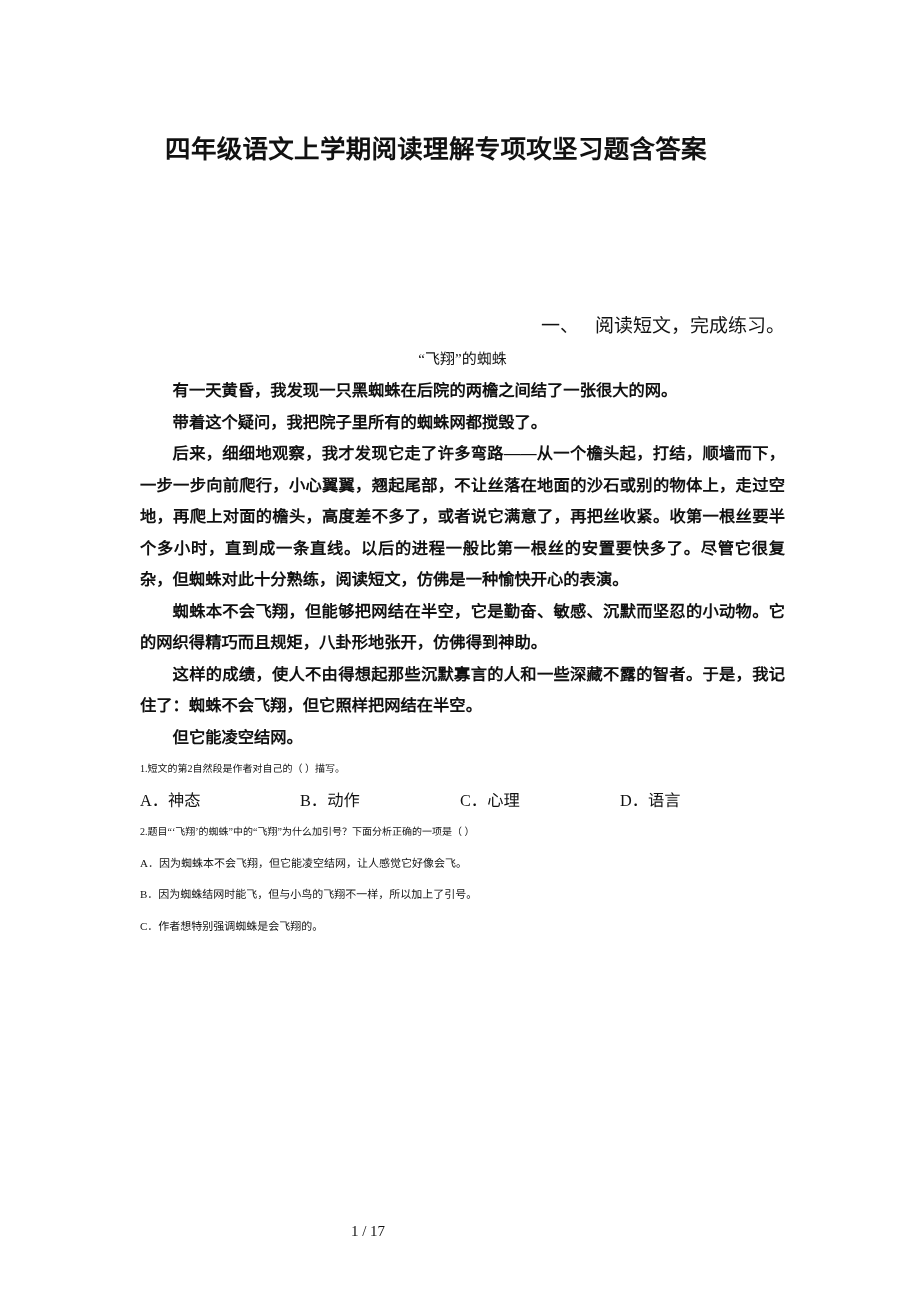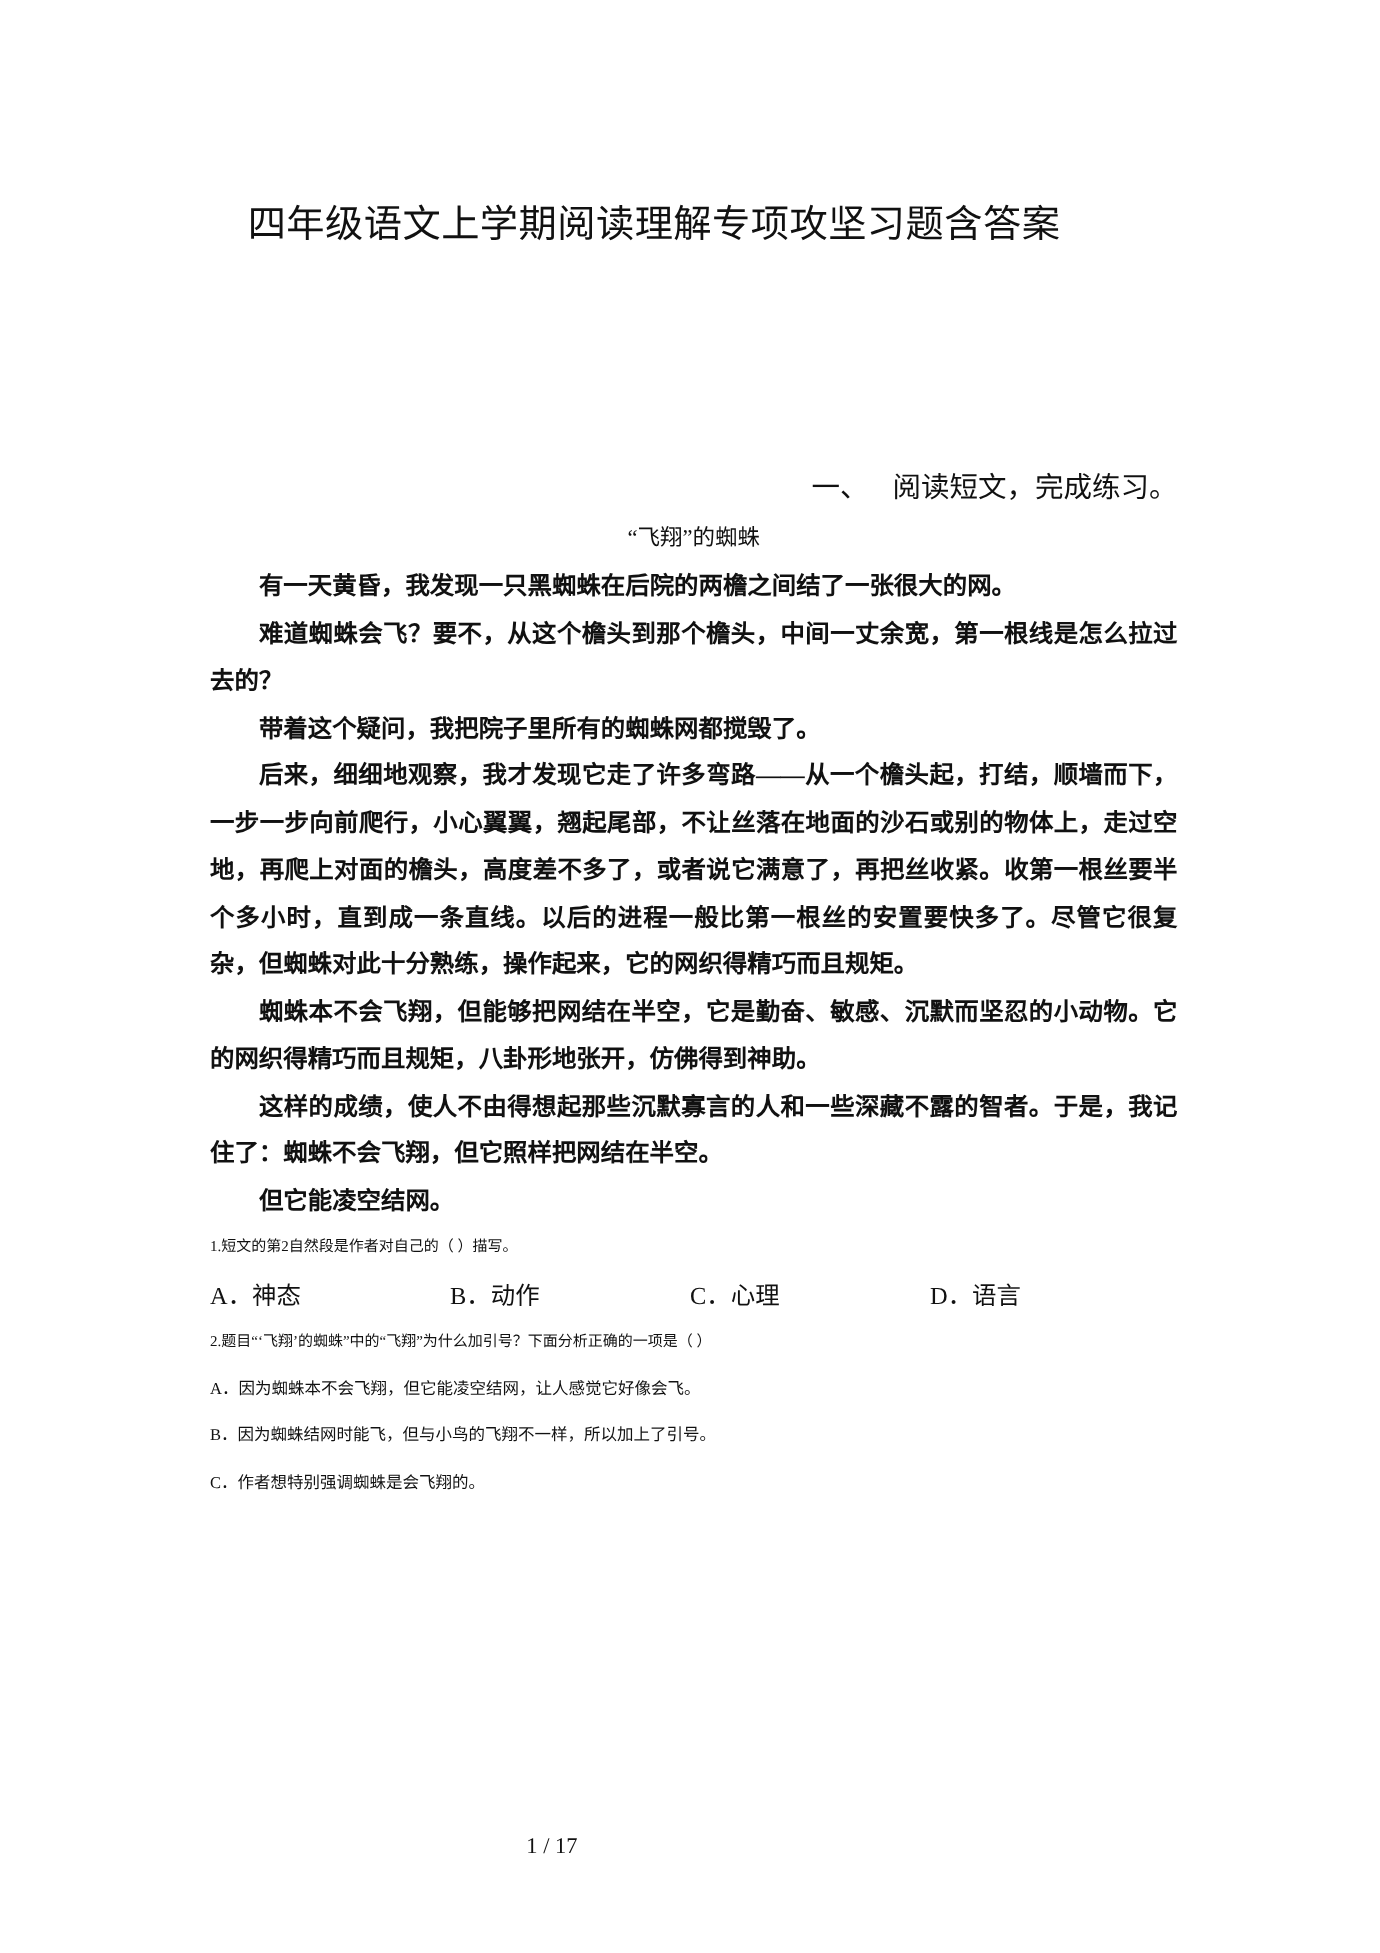--- a/index.html
+++ b/index.html
@@ -26,21 +26,21 @@
   }
 
   
   .doc-title {
     position: absolute;
     top: 118px;
     left: 0;
     width: 872px;
     text-align: center;
     font-size: 25.5px;
-    font-weight: normal;
+    font-weight: bold;
     letter-spacing: 0.3px;
     line-height: 1.2;
     font-family: "Liberation Serif", "DejaVu Serif", serif;
   }
 
   
   .info-line {
     position: absolute;
     top: 215px;
     left: 140px;
@@ -146,23 +146,22 @@
 
   <div class="content">
 
     <div class="section-heading">
       <span class="sec-num">一、</span><span>阅读短文，完成练习。</span>
     </div>
 
     <div class="story-title">“飞翔”的蜘蛛</div>
 
     <p class="para">有一天黄昏，我发现一只黑蜘蛛在后院的两檐之间结了一张很大的网。</p>
-    <p class="para">难道蜘蛛会飞？要不，从这个檐头到那个檐头，中间一丈余宽，第一根线是怎么拉过去的？</p>
     <p class="para">带着这个疑问，我把院子里所有的蜘蛛网都搅毁了。</p>
-    <p class="para">后来，细细地观察，我才发现它走了许多弯路——从一个檐头起，打结，顺墙而下，一步一步向前爬行，小心翼翼，翘起尾部，不让丝落在地面的沙石或别的物体上，走过空地，再爬上对面的檐头，高度差不多了，或者说它满意了，再把丝收紧。收第一根丝要半个多小时，直到成一条直线。以后的进程一般比第一根丝的安置要快多了。尽管它很复杂，但蜘蛛对此十分熟练，操作起来，它的网织得精巧而且规矩。</p>
+    <p class="para">后来，细细地观察，我才发现它走了许多弯路——从一个檐头起，打结，顺墙而下，一步一步向前爬行，小心翼翼，翘起尾部，不让丝落在地面的沙石或别的物体上，走过空地，再爬上对面的檐头，高度差不多了，或者说它满意了，再把丝收紧。收第一根丝要半个多小时，直到成一条直线。以后的进程一般比第一根丝的安置要快多了。尽管它很复杂，但蜘蛛对此十分熟练，阅读短文，仿佛是一种愉快开心的表演。</p>
     <p class="para">蜘蛛本不会飞翔，但能够把网结在半空，它是勤奋、敏感、沉默而坚忍的小动物。它的网织得精巧而且规矩，八卦形地张开，仿佛得到神助。</p>
     <p class="para">这样的成绩，使人不由得想起那些沉默寡言的人和一些深藏不露的智者。于是，我记住了：蜘蛛不会飞翔，但它照样把网结在半空。</p>
     <p class="para">但它能凌空结网。</p>
 
     <p class="q-line"><span>1.</span><span>短文的第2自然段是作者对自己的（    ）描写。</span></p>
 
     <div class="options-row">
       <span class="opt">A．神态</span><span class="opt">B．动作</span><span class="opt">C．心理</span><span class="opt">D．语言</span>
     </div>
 

